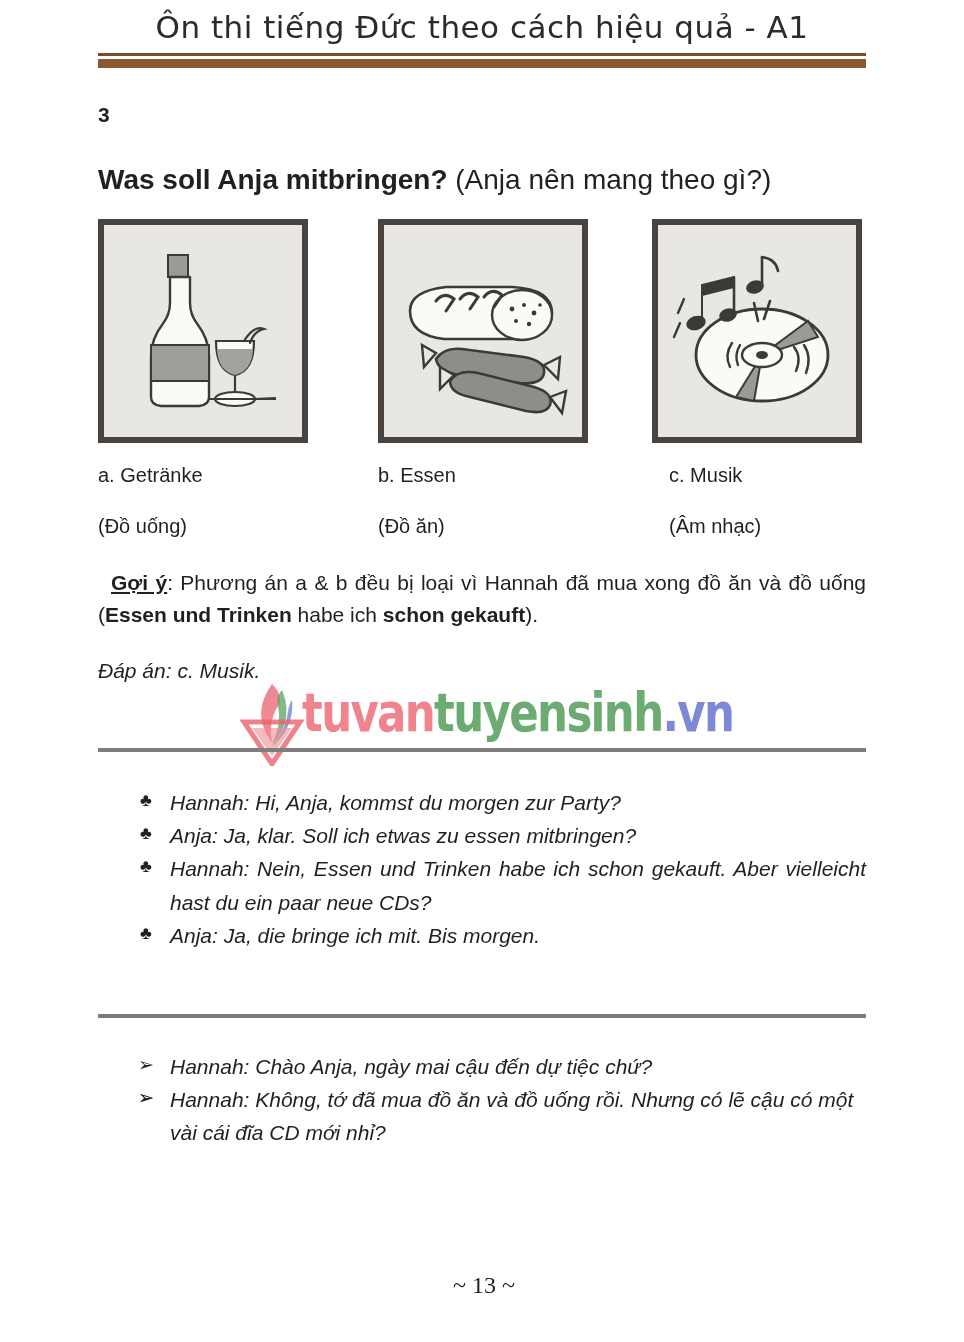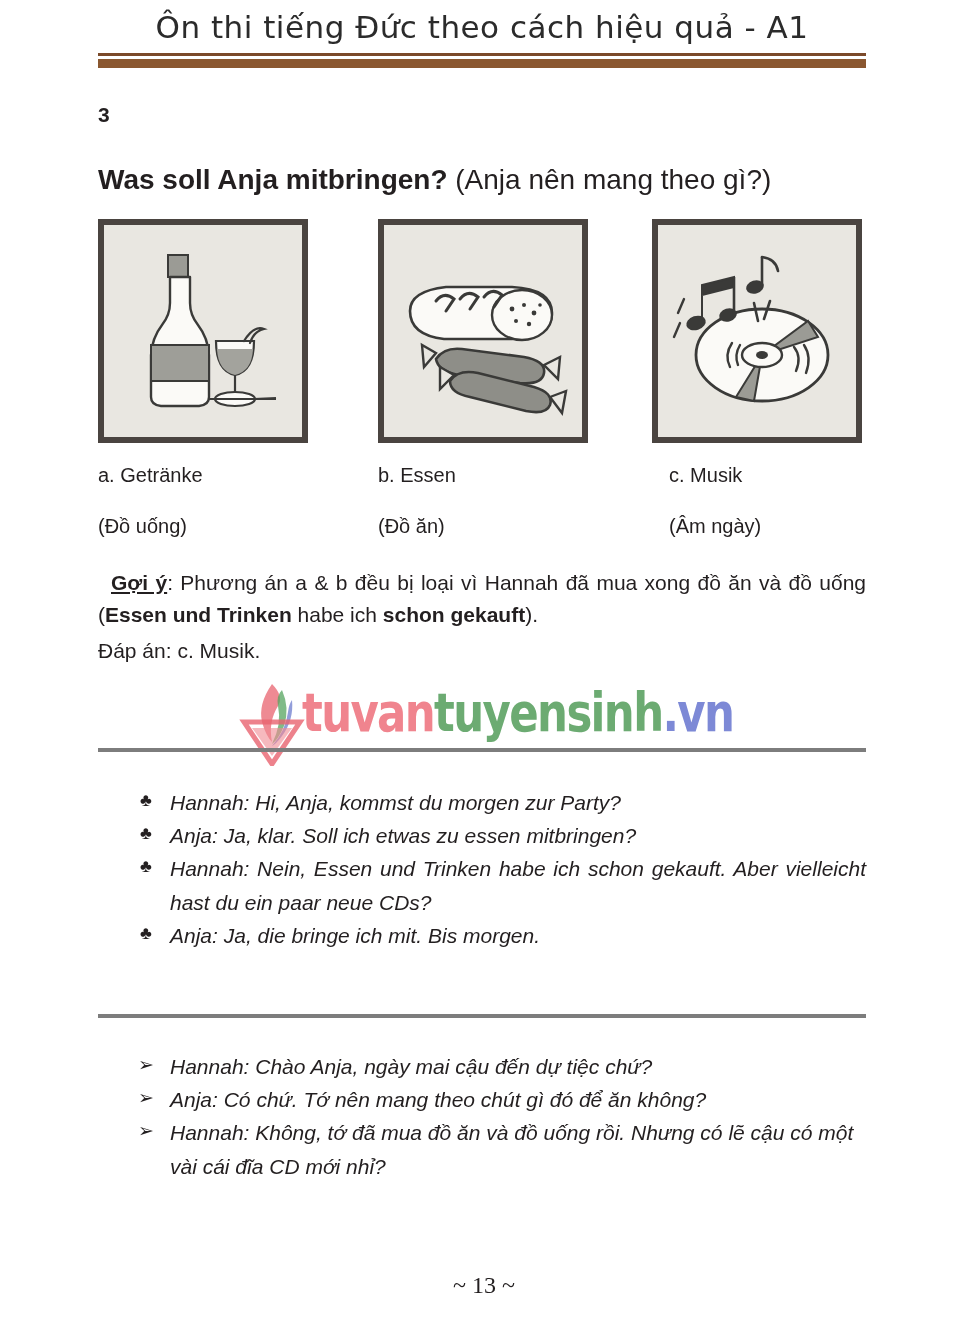--- a/index.html
+++ b/index.html
@@ -128,22 +128,23 @@
     margin: 0;
     color: #231f20;
     text-align: justify;
   }
   .hint b { font-weight: 700; }
   .hint .u { font-weight: 700; text-decoration: underline; margin-left: 13px; }
 
   .answer {
     font-size: 21px;
     line-height: 1.52;
-    margin: 4px 0 0 0;
-    color: #231f20;
+    margin: 24px 0 0 0;
+    color: #231f20;
+    font-style: italic;
   }
 
   
   .watermark {
     position: absolute;
     left: 238px;
     top: 678px;
     width: 470px;
     height: 92px;
     pointer-events: none;
@@ -334,21 +335,21 @@
       <div class="cap pos-a">
         <span class="cap-de">a. Getränke</span>
         <span class="cap-vi">(Đồ uống)</span>
       </div>
       <div class="cap pos-b">
         <span class="cap-de">b. Essen</span>
         <span class="cap-vi">(Đồ ăn)</span>
       </div>
       <div class="cap pos-c">
         <span class="cap-de">c. Musik</span>
-        <span class="cap-vi">(Âm ngày)</span>
+        <span class="cap-vi">(Âm nhạc)</span>
       </div>
     </div>
 
     <p class="hint">
       <span class="u">Gợi ý</span><span>: Phương án a &amp; b đều bị loại vì Hannah đã mua xong đồ ăn và đồ uống (</span><b>Essen und Trinken</b><span> habe ich </span><b>schon gekauft</b><span>).</span>
     </p>
 
     <p class="answer">Đáp án: c. Musik.</p>
 
   </div>
@@ -390,21 +391,20 @@
 
   <div style="position:absolute; left:98px; top:1014px; width:768px;">
     <div class="sep"></div>
     <ul class="dialogue arrow" style="margin-top:32px;">
       <li>
         <span class="bullet">➢</span>
         <span>Hannah: Chào Anja, ngày mai cậu đến dự tiệc chứ?</span>
       </li>
       <li>
         <span class="bullet">➢</span>
-        <span>Anja: Có chứ. Tớ nên mang theo chút gì đó để ăn không?</span>
       </li>
       <li>
         <span class="bullet">➢</span>
         <span>Hannah: Không, tớ đã mua đồ ăn và đồ uống rồi. Nhưng có lẽ cậu có một vài cái đĩa CD mới nhỉ?</span>
       </li>
     </ul>
   </div>
 
   <div class="footer">
     <span>~ 13 ~</span>

